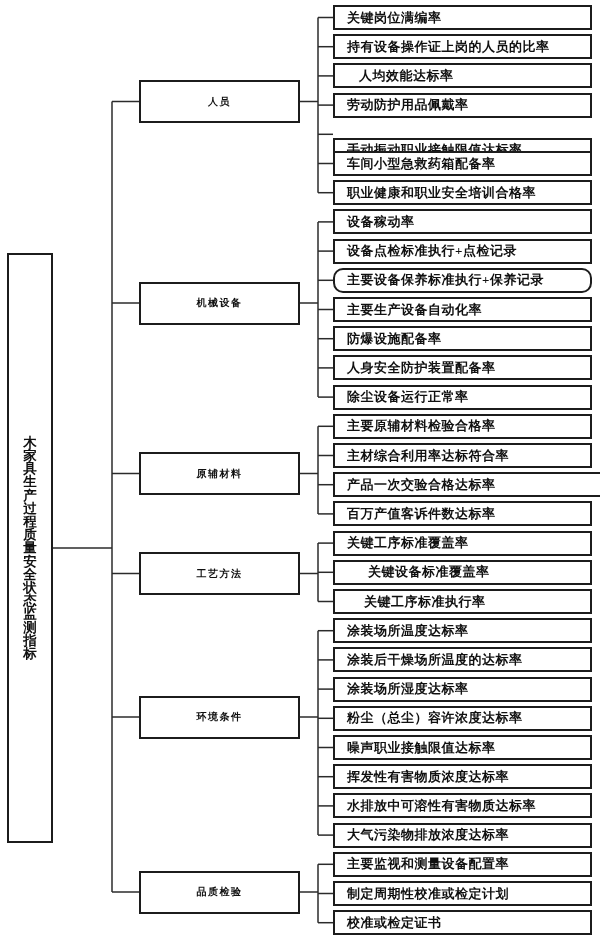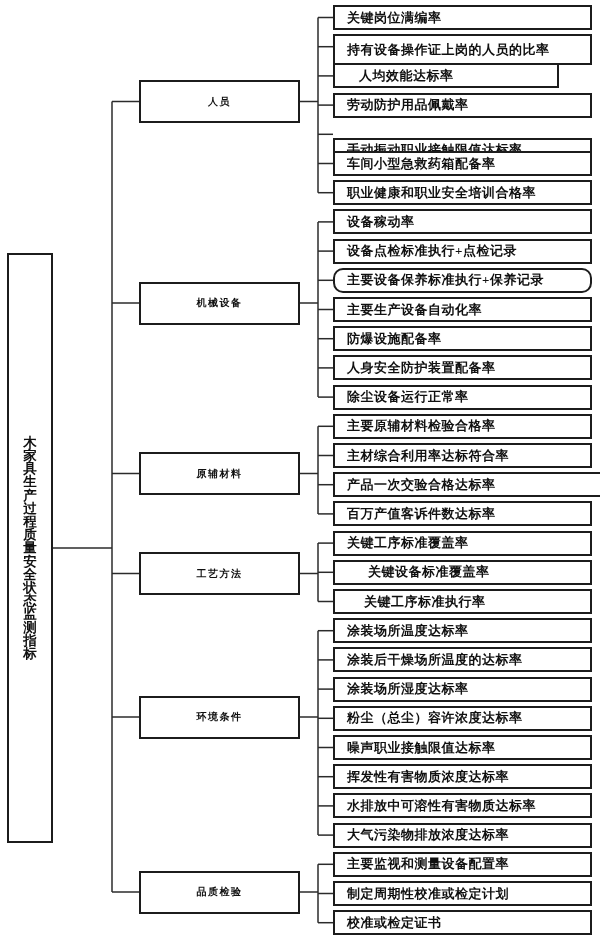--- a/index.html
+++ b/index.html
@@ -103,22 +103,22 @@
       <span>状</span>
       <span>态</span>
       <span>监</span>
       <span>测</span>
       <span>指</span>
       <span>标</span>
     </div>
 
 <div class="node category" style="left: 139px; top: 80px; width: 161px; height: 43px;">人员</div>
     <div class="node leaf" style="left: 333px; top: 5px; width: 259px; height: 25px;">关键岗位满编率</div>
-    <div class="node leaf" style="left: 333px; top: 34.2px; width: 259px; height: 31px;">持有设备操作证上岗的人员的比率</div>
-    <div class="node leaf" style="left: 333px; top: 63.4px; width: 226px; height: 25px; padding-left: 24px;">人均效能达标率</div>
+    <div class="node leaf" style="left: 333px; top: 34.2px; width: 259px; height: 25px;">持有设备操作证上岗的人员的比率</div>
+    <div class="node leaf" style="left: 333px; top: 63.4px; width: 259px; height: 25px; padding-left: 24px;">人均效能达标率</div>
     <div class="node leaf" style="left: 333px; top: 92.6px; width: 259px; height: 25px;">劳动防护用品佩戴率</div>
     <div class="node leaf" style="left: 333px; top: 121.8px; width: 259px; height: 25px; margin-top: 16px;">手动振动职业接触限值达标率</div>
     <div class="node leaf" style="left: 333px; top: 151px; width: 259px; height: 25px;">车间小型急救药箱配备率</div>
     <div class="node leaf" style="left: 333px; top: 180.2px; width: 259px; height: 25px;">职业健康和职业安全培训合格率</div>
     <div class="node category" style="left: 139px; top: 281.5px; width: 161px; height: 43px;">机械设备</div>
     <div class="node leaf" style="left: 333px; top: 209.4px; width: 259px; height: 25px;">设备稼动率</div>
     <div class="node leaf" style="left: 333px; top: 238.6px; width: 259px; height: 25px;">设备点检标准执行+点检记录</div>
     <div class="node leaf" style="left: 333px; top: 267.8px; width: 259px; height: 25px; border-radius: 10px;">主要设备保养标准执行+保养记录</div>
     <div class="node leaf" style="left: 333px; top: 297px; width: 259px; height: 25px;">主要生产设备自动化率</div>
     <div class="node leaf" style="left: 333px; top: 326.2px; width: 259px; height: 25px;">防爆设施配备率</div>

